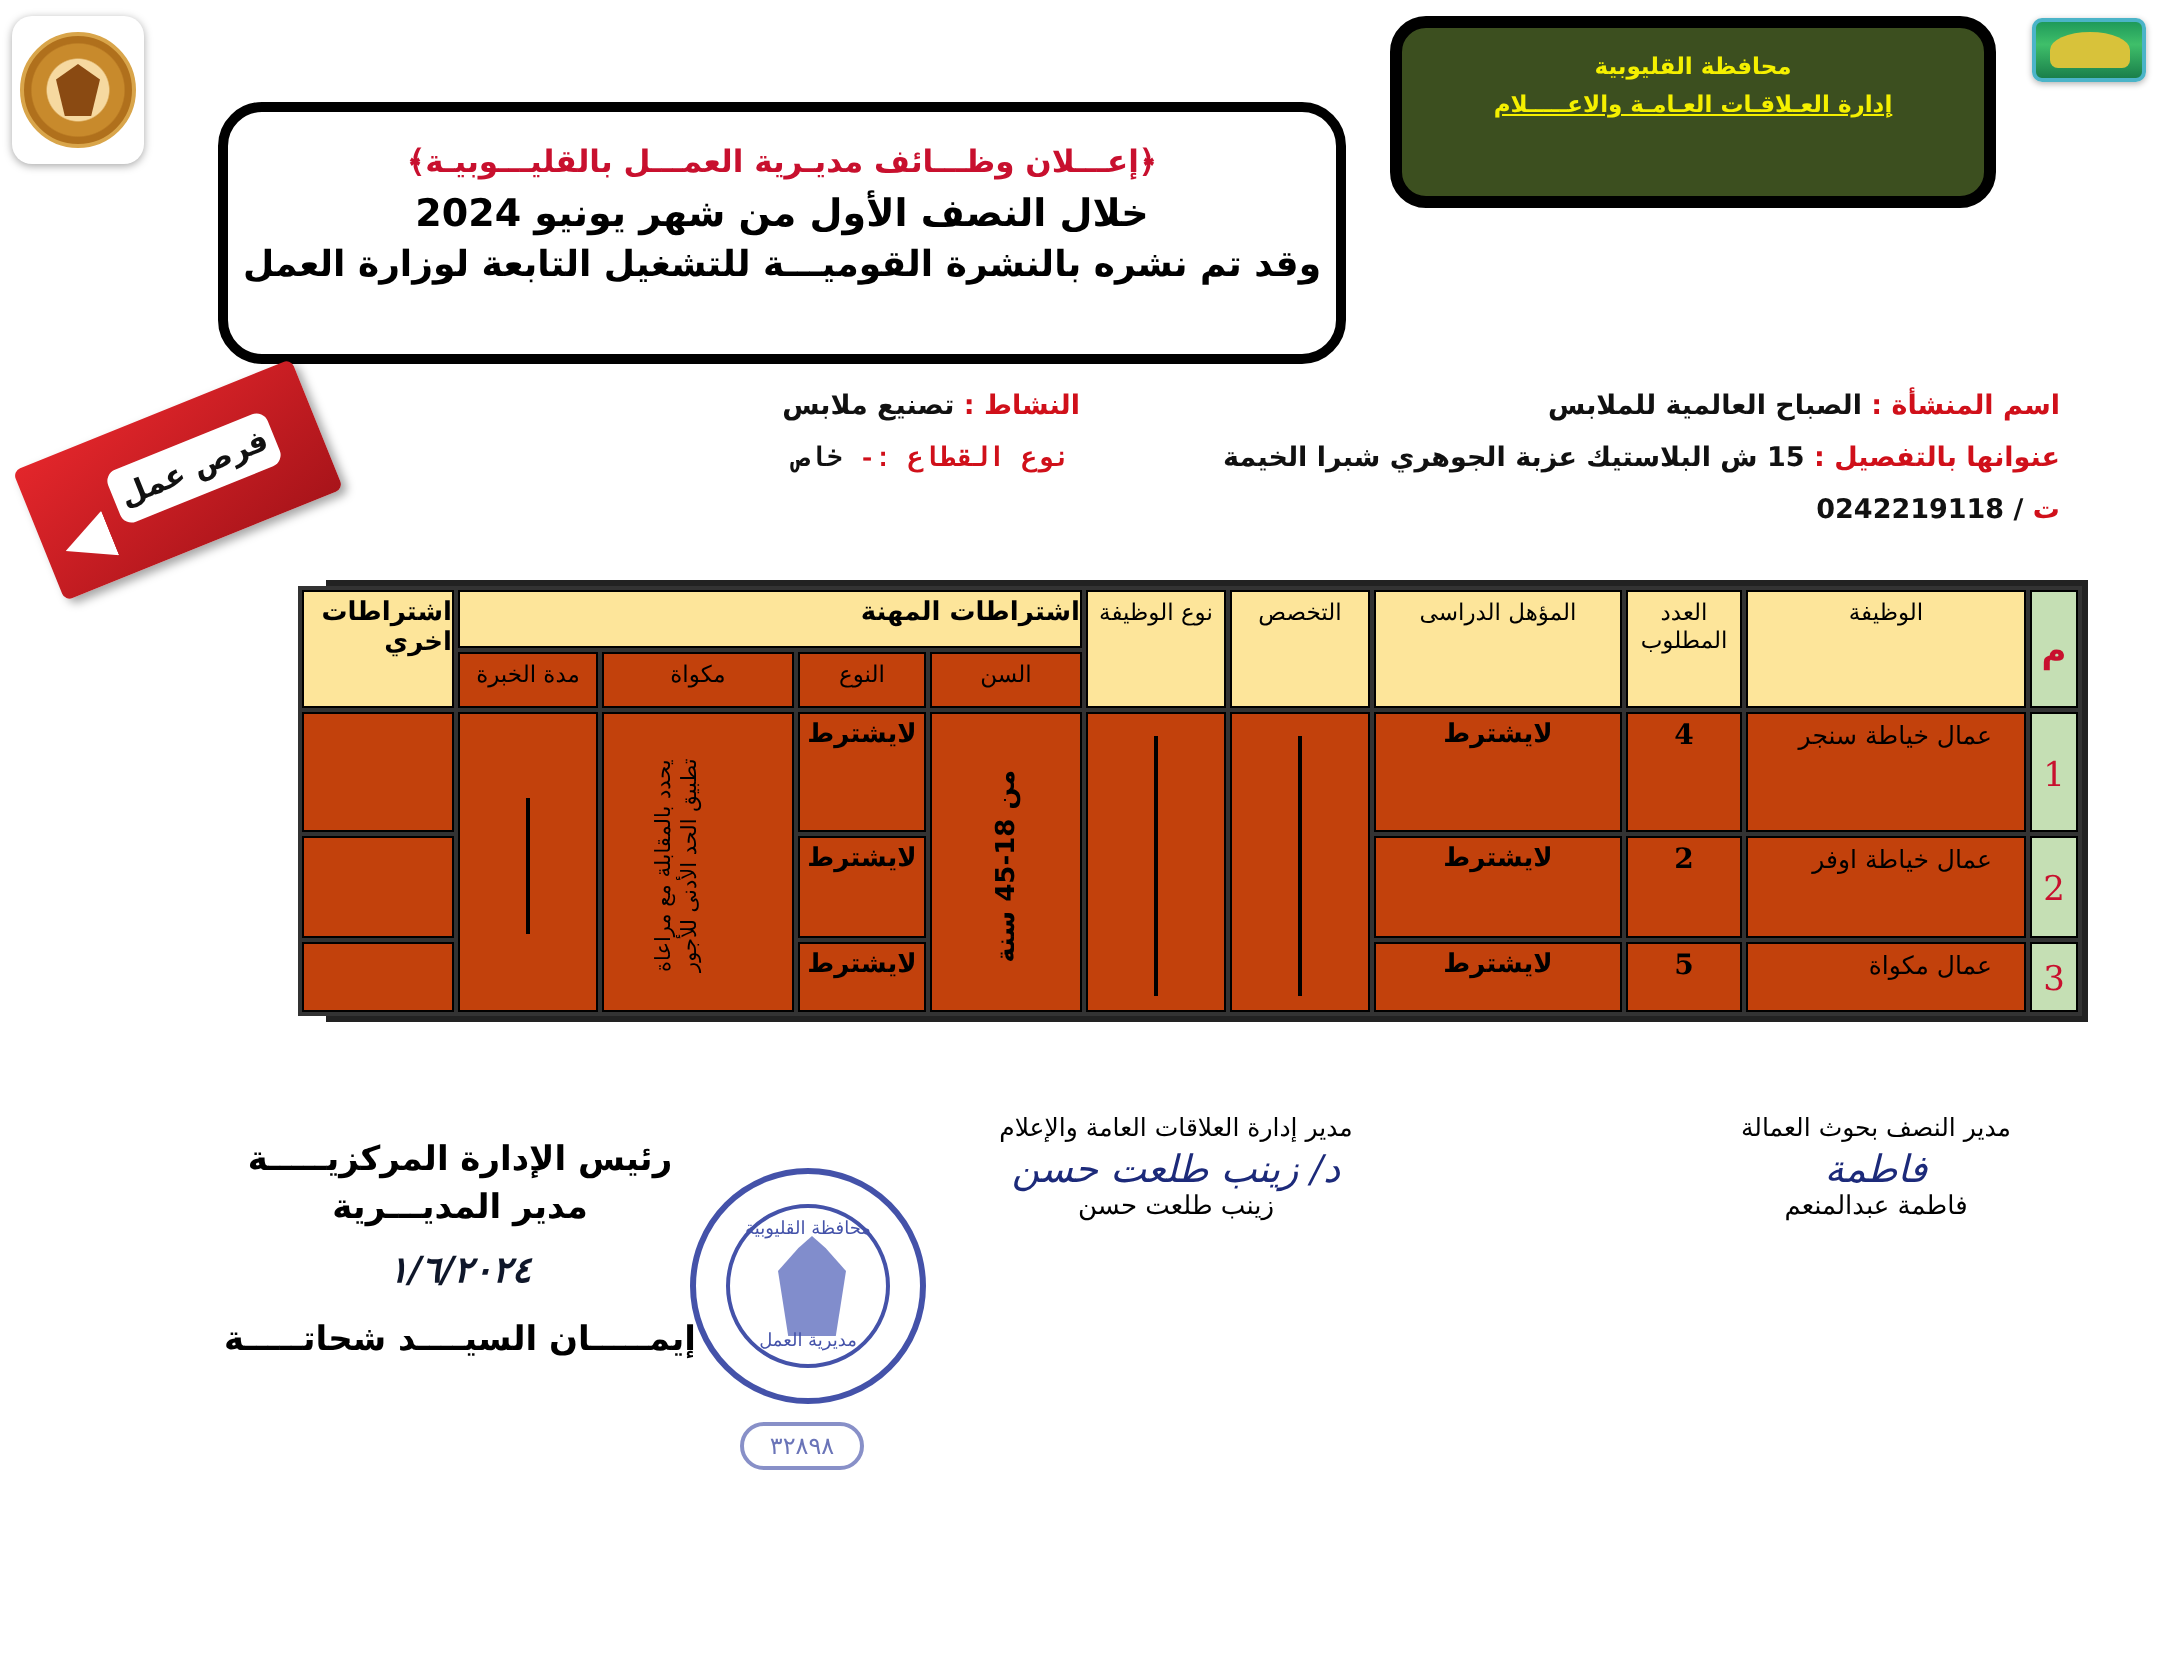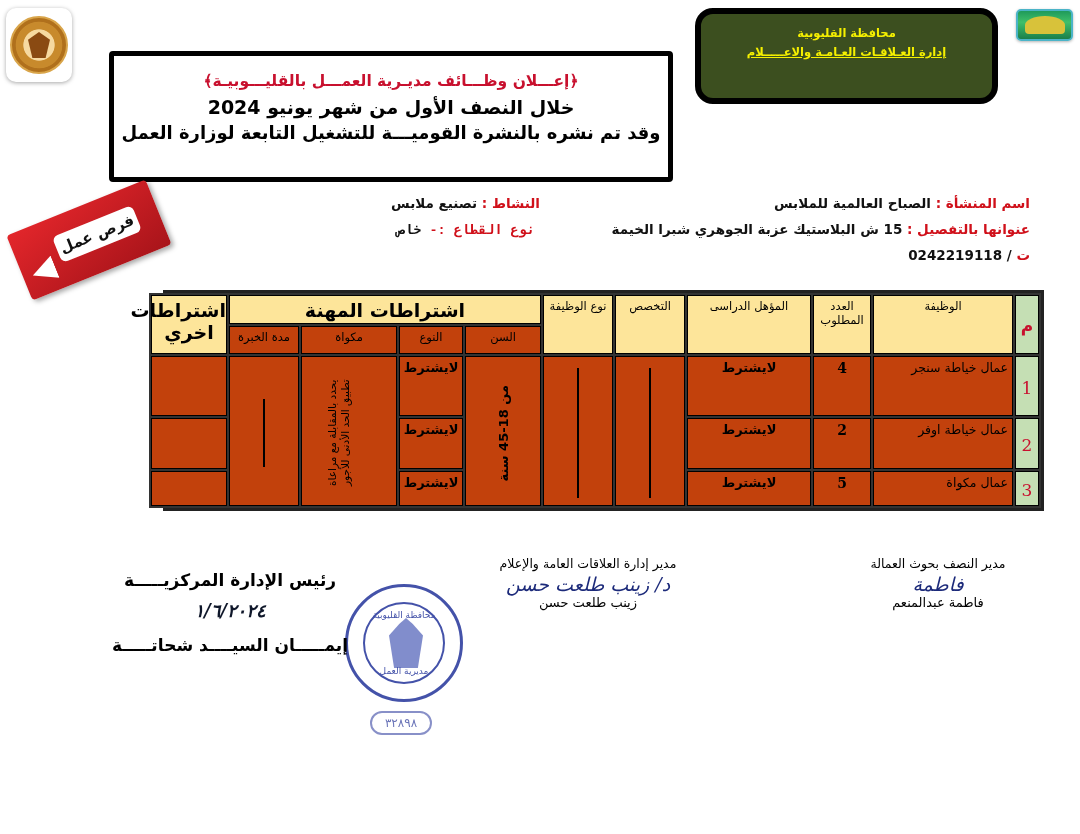--- a/index.html
+++ b/index.html
@@ -21,21 +21,21 @@
     box-shadow: 0 1px 3px rgba(0,0,0,.3); display:flex; align-items:center; justify-content:center; }
   .gov-logo .mark { width: 40px; height: 18px; background: #d8c23a; border-radius: 50% 50% 4px 4px; }
 
   
   .green-box { left: 695px; top: 8px; width: 303px; height: 96px; background: #3c4f1f; border: 6px solid #000;
     border-radius: 18px; color: #f5f000; text-align: center; direction: rtl; font-weight: bold;
     font-family: "DejaVu Sans", sans-serif; font-size: 11.5px; line-height: 19px; padding-top: 10px; }
   .green-box .u { text-decoration: underline; }
 
   
-  .announce { left: 109px; top: 51px; width: 564px; height: 131px; border: 5px solid #000; border-radius: 4px;
+  .announce { left: 109px; top: 51px; width: 564px; height: 131px; border: 5px solid #000; border-radius: 22px;
     background: #fff; text-align: center; direction: rtl; font-weight: bold; }
   .announce .l1 { color: #c8102e; font-size: 15.5px; margin-top: 16px; font-family: "DejaVu Sans", sans-serif; }
   .announce .l2 { font-size: 19px; margin-top: 6px; font-family: "DejaVu Sans", sans-serif; }
   .announce .l3 { font-size: 18px; margin-top: 4px; font-family: "DejaVu Sans", sans-serif; }
 
   
   .banner { left: 6px; top: 187px; width: 160px; height: 100px; }
   .banner .red { position:absolute; left: 8px; top: 18px; width: 150px; height: 70px; background: linear-gradient(160deg,#e3262b,#a8141a);
     transform: rotate(-22deg); border-radius: 4px; box-shadow: 2px 3px 5px rgba(0,0,0,.35); }
   .banner .tag { position:absolute; left: 48px; top: 33px; width: 86px; height: 28px; background: #fff; border-radius: 6px;
@@ -48,26 +48,26 @@
   .info .k { color: #d0101a; }
   .info .v { color: #111; }
 
   
   .jobs { left: 163px; top: 290px; width: 881px; height: 221px; border: 3px solid #222; direction: rtl; background: #555; }
   table.grid { width: 100%; height: 100%; border-collapse: separate; border-spacing: 2px; background: #333; table-layout: fixed; }
   table.grid td, table.grid th { background: #c2410c; border: 1px solid #000; font-family: "DejaVu Sans", sans-serif;
     font-size: 11.5px; text-align: center; vertical-align: top; font-weight: normal; padding-top: 3px; }
   table.grid th.y { background: #fde59a; }
   table.grid th.g { background: #c5dfb4; }
-  table.grid th.big { font-size: 19px; font-weight: bold; }
+  table.grid th.big { font-size: 13px; font-weight: bold; text-align: right; }
   table.grid td.b { font-weight: bold; font-size: 13px; }
   table.grid td.num { font-weight: bold; font-size: 14px; font-family: "DejaVu Serif", serif; }
   table.grid td.idx { background: #c5dfb4; color: #c8102e; font-size: 17px; font-family: "DejaVu Serif", serif; vertical-align: middle; }
   table.grid th.m { color: #c8102e; font-size: 17px; font-weight: bold; vertical-align: middle; }
-  td.job { text-align: right !important; padding-right: 4px; font-weight: bold; font-size: 12.5px !important; }
+  td.job { text-align: right !important; padding-right: 16px; font-weight: bold; font-size: 12.5px !important; }
   .vline { width: 2px; background: #000; margin: 0 auto; }
   .vert { writing-mode: vertical-rl; transform: rotate(180deg); margin: 0 auto; font-size: 10.5px; line-height: 13px; white-space: nowrap; }
   .age { font-weight: bold; font-size: 13px; }
 
   
   .sig { direction: rtl; text-align: center; font-family: "DejaVu Sans", sans-serif; font-size: 12.5px; white-space: nowrap; }
   .hand { font-family: "DejaVu Serif", serif; font-style: italic; color: #1c2a7a; font-size: 19px; }
   .big-sig { direction: rtl; text-align: center; font-family: "DejaVu Sans", sans-serif; font-weight: bold; font-size: 17px; white-space: nowrap; }
 
   
@@ -222,15 +222,16 @@
   <div class="inner">
     <div class="t1">محافظة القليوبية</div>
     <div class="eagle"></div>
     <div class="t2">مديرية العمل</div>
   </div>
 </div>
 <div class="abs stamp-num">٣٢٨٩٨</div>
 
 <div class="abs big-sig" style="left:110px; top:570px; width:240px;">
   <div>رئيس الإدارة المركزيـــــة</div>
+  <div style="margin-top:4px">مدير المديـــرية</div>
   <div class="hand" style="margin-top:10px; font-size:18px; color:#0f172a">١/٦/٢٠٢٤</div>
   <div style="margin-top:14px">إيمـــــان السيــــد شحاتـــــة</div>
 </div>
 
 </body></html>

